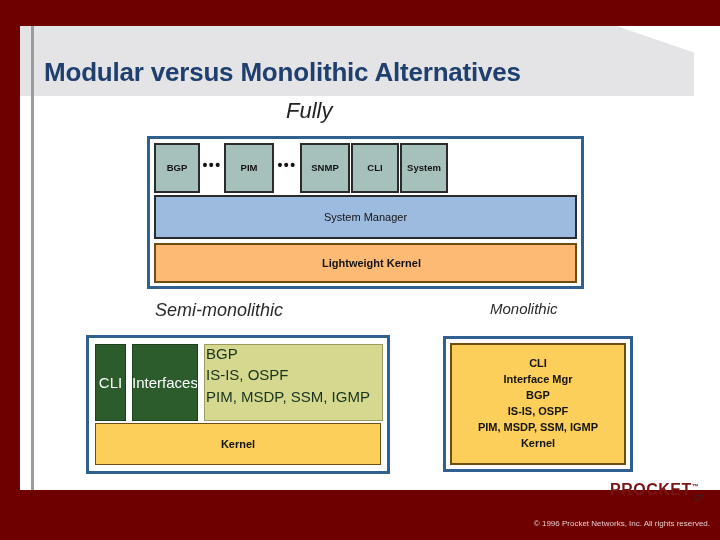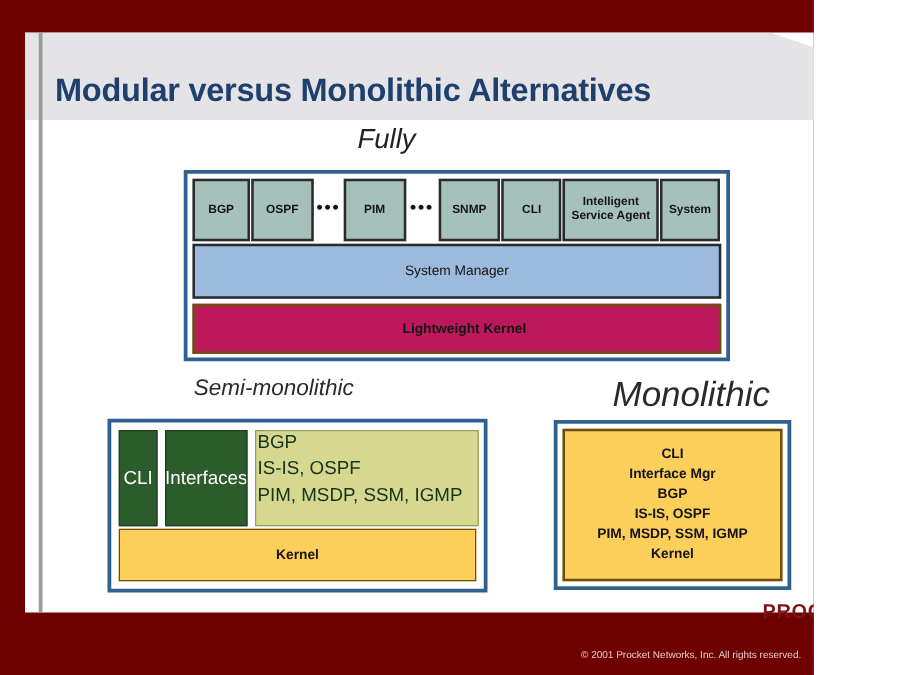--- a/index.html
+++ b/index.html
@@ -2,21 +2,21 @@
 <html><head>
 <meta charset="utf-8">
 <style>
   html, body {
     margin: 0;
     padding: 0;
     background: #ffffff;
   }
   #slide {
     position: relative;
-    width: 651px;
+    width: 720px;
     height: 540px;
     overflow: hidden;
     background: #6a0000;
     font-family: "Liberation Sans", sans-serif;
   }
 
   
   .frame-bg {
     position: absolute;
     inset: 0;
@@ -148,21 +148,21 @@
     display: flex;
     align-items: center;
     justify-content: center;
     font-size: 11px;
     font-weight: normal;
     color: #141414;
   }
   .lwkernel-bar {
     margin-top: 4px;
     height: 40px;
-    background: #be185d;
+    background: #fdba74;
     border: 2px solid #6d4e10;
     box-sizing: border-box;
     display: flex;
     align-items: center;
     justify-content: center;
     font-size: 11px;
     font-weight: bold;
     color: #141414;
     padding-left: 12px;
   }
@@ -174,21 +174,21 @@
     top: 300px;
     font-size: 18px;
     font-style: italic;
     color: #2a2a2a;
     white-space: nowrap;
   }
   .mono-heading {
     position: absolute;
     left: 490px;
     top: 300px;
-    font-size: 28px;
+    font-size: 15px;
     font-style: italic;
     color: #2a2a2a;
     white-space: nowrap;
   }
 
   
   .semi-box {
     position: absolute;
     left: 86px;
     top: 335px;
@@ -345,27 +345,25 @@
   <div class="slide-title">Modular versus Monolithic Alternatives</div>
 
   <div class="fully-label">
     <div>Fully</div>
   </div>
 
   <div class="modular-box">
 
     <div class="proto-row">
       <div class="proto-cell c-bgp">BGP</div>
-      <div class="proto-cell c-ospf">OSPF</div>
       <div class="ellipsis-cell">•••</div>
       <div class="proto-cell c-pim">PIM</div>
       <div class="ellipsis-cell wide">•••</div>
       <div class="proto-cell c-snmp">SNMP</div>
       <div class="proto-cell c-cli">CLI</div>
-      <div class="proto-cell c-isa">Intelligent Service Agent</div>
       <div class="proto-cell c-other">System</div>
     </div>
 
     <div class="sysmgr-bar">System Manager</div>
     <div class="lwkernel-bar">Lightweight Kernel</div>
   </div>
 
   <div class="semi-heading">Semi-monolithic</div>
   <div class="mono-heading">Monolithic</div>
 
@@ -393,15 +391,15 @@
       <div>Kernel</div>
     </div>
   </div>
 
   <div class="logo">
     <div class="logo-main"><span>PROCKET</span><span class="logo-tm">™</span></div>
   </div>
 
   <div class="page-num">57</div>
 
-  <div class="copyright">© 2001 Procket Networks, Inc. All rights reserved.</div>
+  <div class="copyright">© 1996 Procket Networks, Inc. All rights reserved.</div>
 
 </div>
 
 </body></html>

